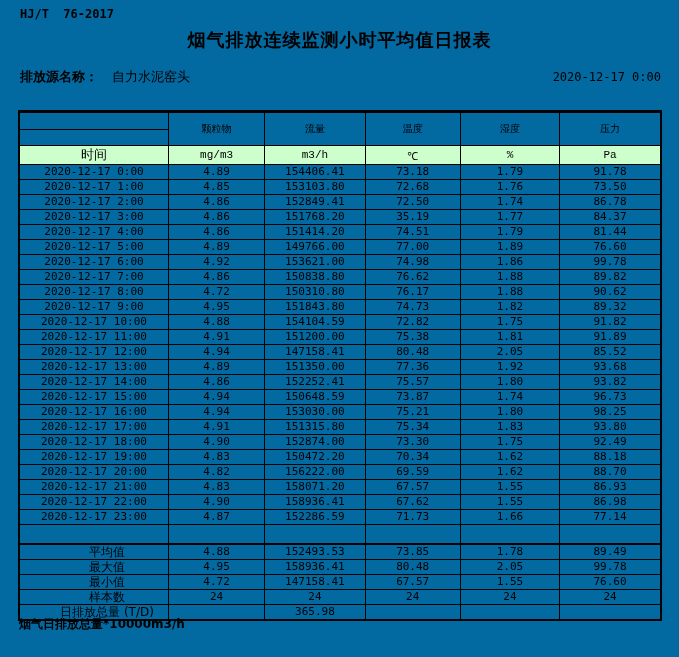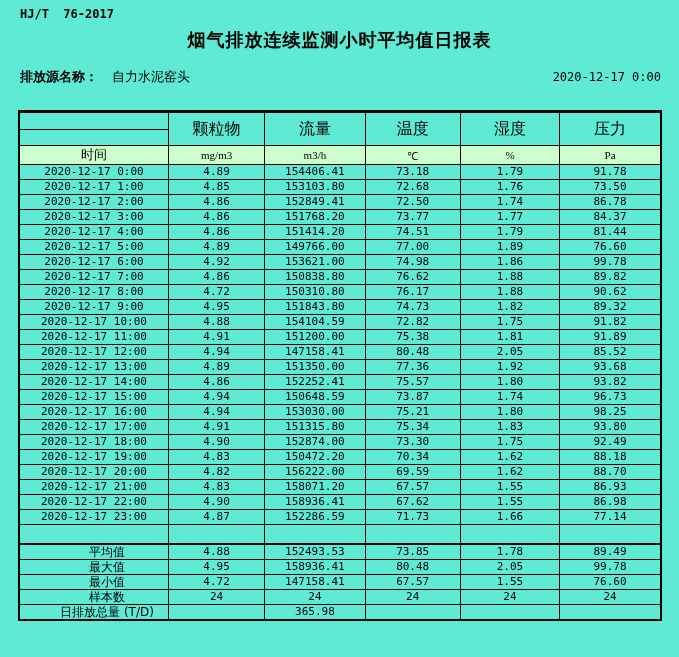--- a/index.html
+++ b/index.html
@@ -1,20 +1,20 @@
 <!DOCTYPE html>
 <html><head>
 <meta charset="utf-8">
 <style>
   html, body { margin: 0; padding: 0; background: #ffffff; }
   .page {
     position: relative;
     width: 679px;
     height: 657px;
-    background: #5eead4;
+    background: #0369a1;
     color: #000;
     font-family: "DejaVu Sans", "Liberation Sans", sans-serif;
     overflow: hidden;
   }
   .std-code {
     position: absolute;
     top: 7px; left: 20px;
     font-family: "DejaVu Sans Mono", "Liberation Mono", monospace;
     font-weight: bold;
     font-size: 12px;
@@ -54,32 +54,32 @@
     border: 1px solid #000;
     padding: 0 2px;
     text-align: center;
     vertical-align: middle;
     overflow: hidden;
     white-space: nowrap;
   }
   tr.head-split td { height: 15px; }
   th.group-head {
     font-weight: normal;
-    font-size: 16px;
+    font-size: 10px;
     height: 32px;
   }
   tr.unit-row th {
     background: #ccffcc;
     font-weight: normal;
     height: 13px;
     font-family: Liberation Serif, serif;
   }
   th.time-head { font-size: 13px; }
   tr.unit-row th.unit-cell {
-    font-family: Liberation Serif, serif;
+    font-family: Liberation Mono, monospace;
     font-size: 11px;
   }
   tr.data-row td, tr.summary-row td {
     font-family: "DejaVu Sans Mono", "Liberation Mono", monospace;
     font-size: 11px;
     height: 14px;
     line-height: 14px;
   }
   tr.summary-row td.label-cell {
     font-family: "DejaVu Sans", "Liberation Sans", sans-serif;
@@ -178,21 +178,21 @@
           <td>4.86</td>
           <td>152849.41</td>
           <td>72.50</td>
           <td>1.74</td>
           <td>86.78</td>
         </tr>
         <tr class="data-row">
           <td class="label-cell">2020-12-17 3:00</td>
           <td>4.86</td>
           <td>151768.20</td>
-          <td>73.77</td>
+          <td>35.19</td>
           <td>1.77</td>
           <td>84.37</td>
         </tr>
         <tr class="data-row">
           <td class="label-cell">2020-12-17 4:00</td>
           <td>4.86</td>
           <td>151414.20</td>
           <td>74.51</td>
           <td>1.79</td>
           <td>81.44</td>
@@ -393,15 +393,16 @@
           <td class="label-cell">日排放总量 (T/D)</td>
           <td></td>
           <td>365.98</td>
           <td></td>
           <td></td>
           <td></td>
         </tr>
       </tbody>
   </table>
 
+  <div class="note">烟气日排放总量*10000m3/h</div>
 
 
 </div>
 
 </body></html>

